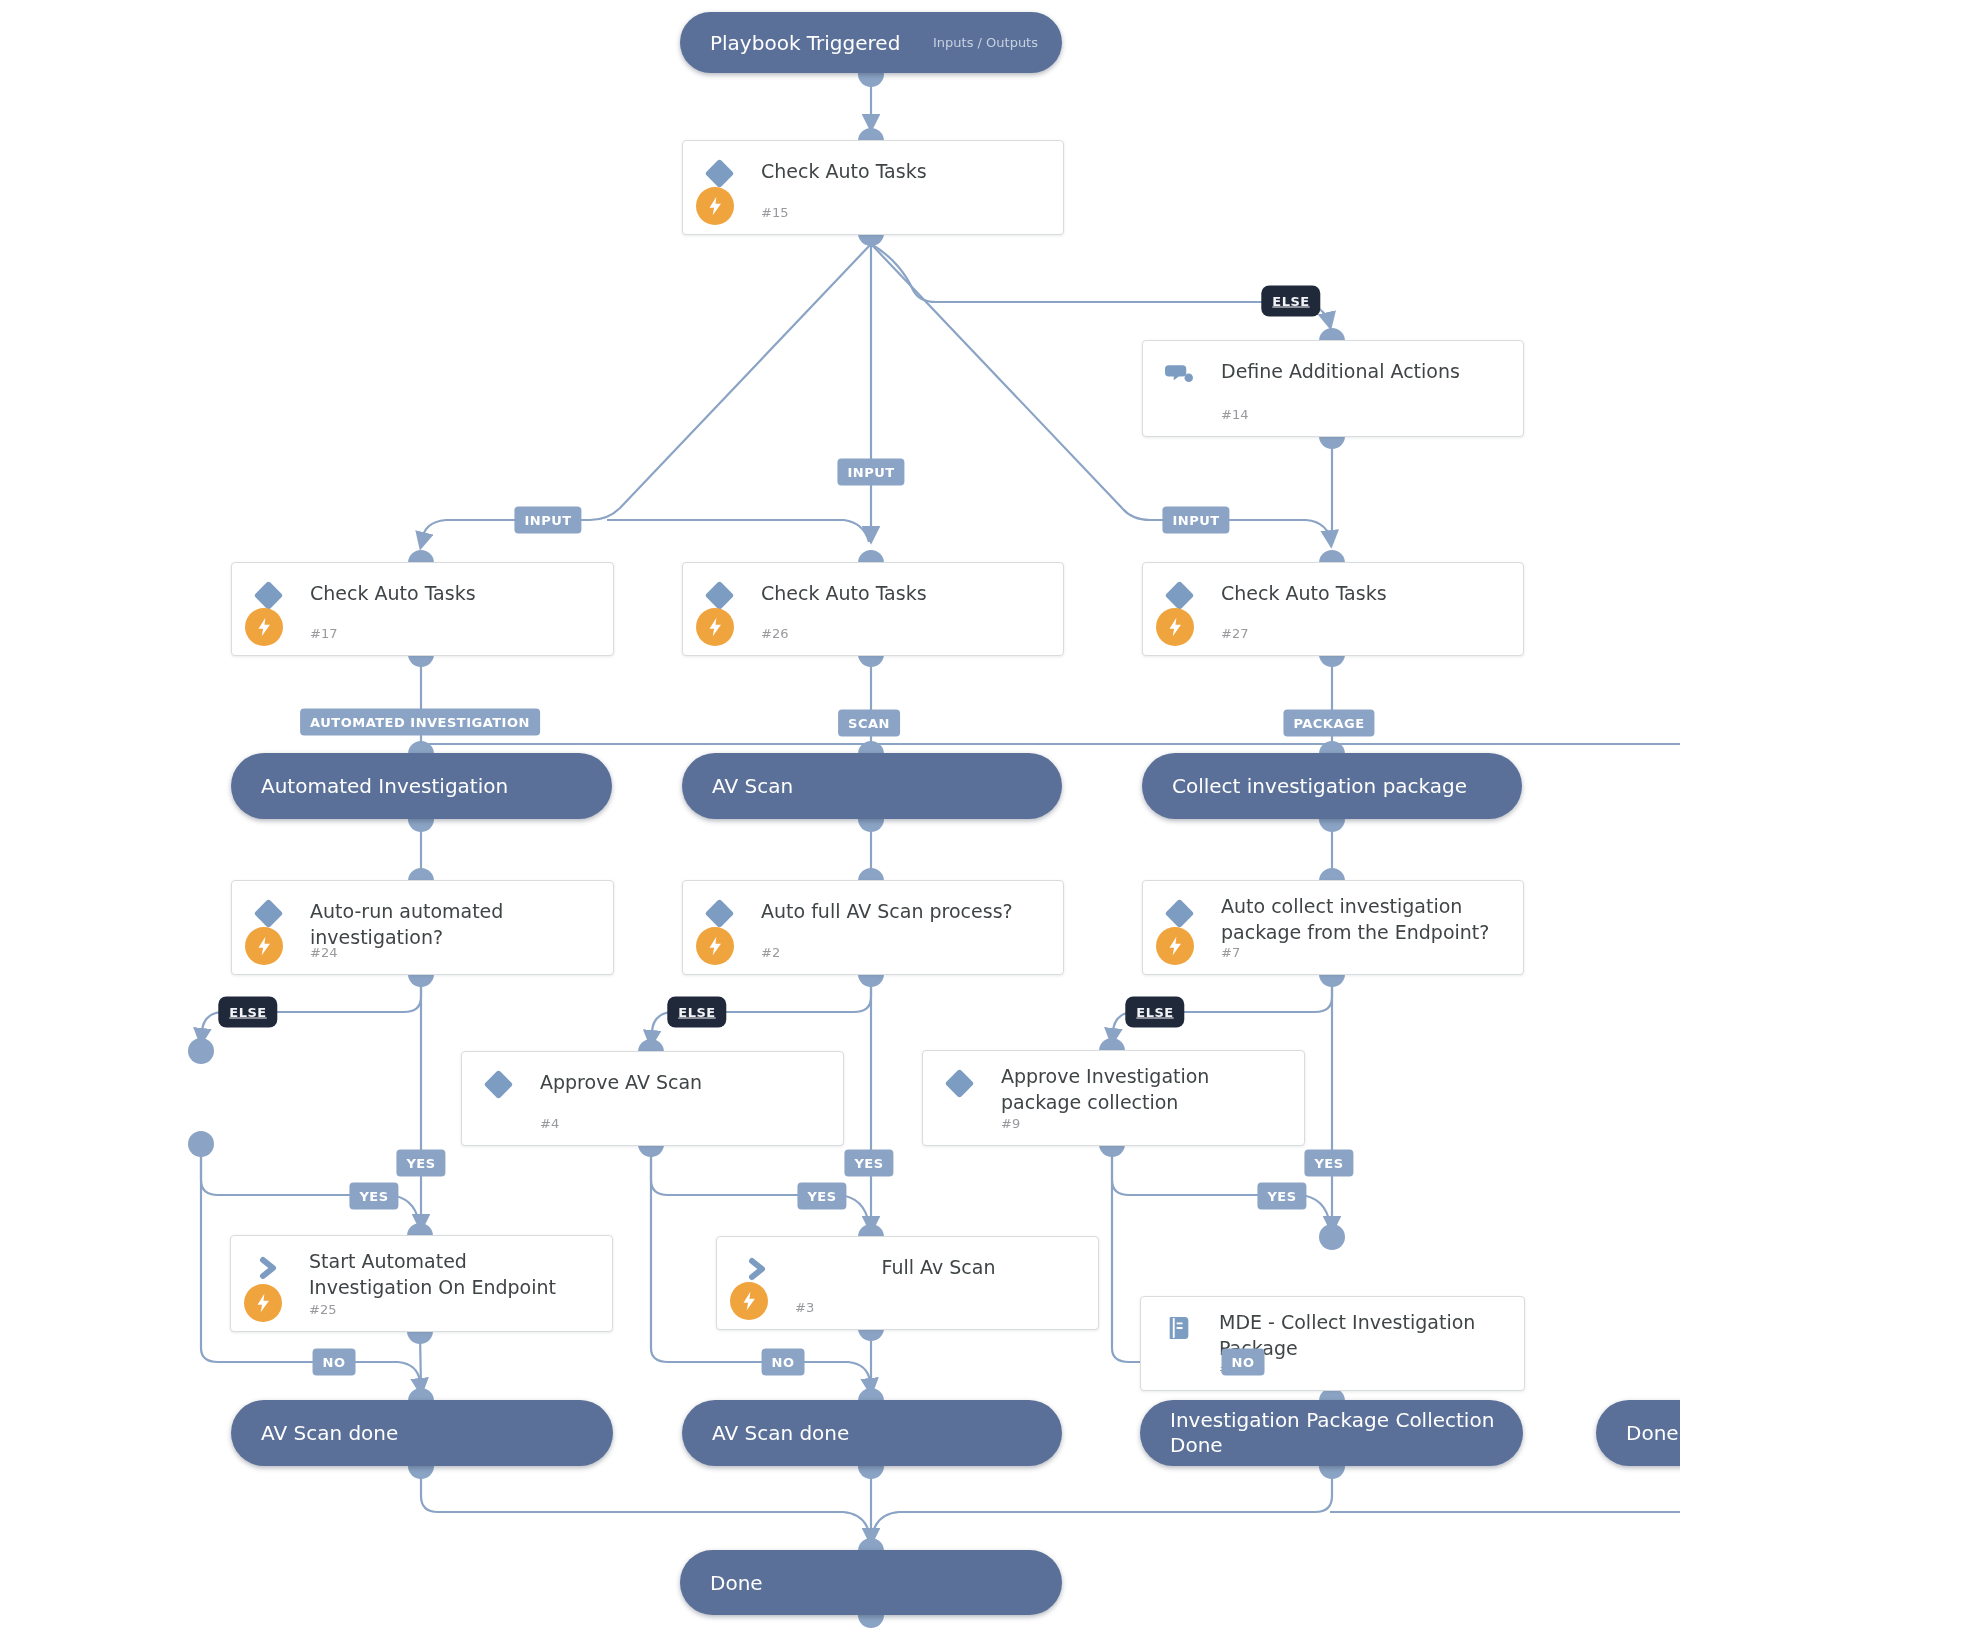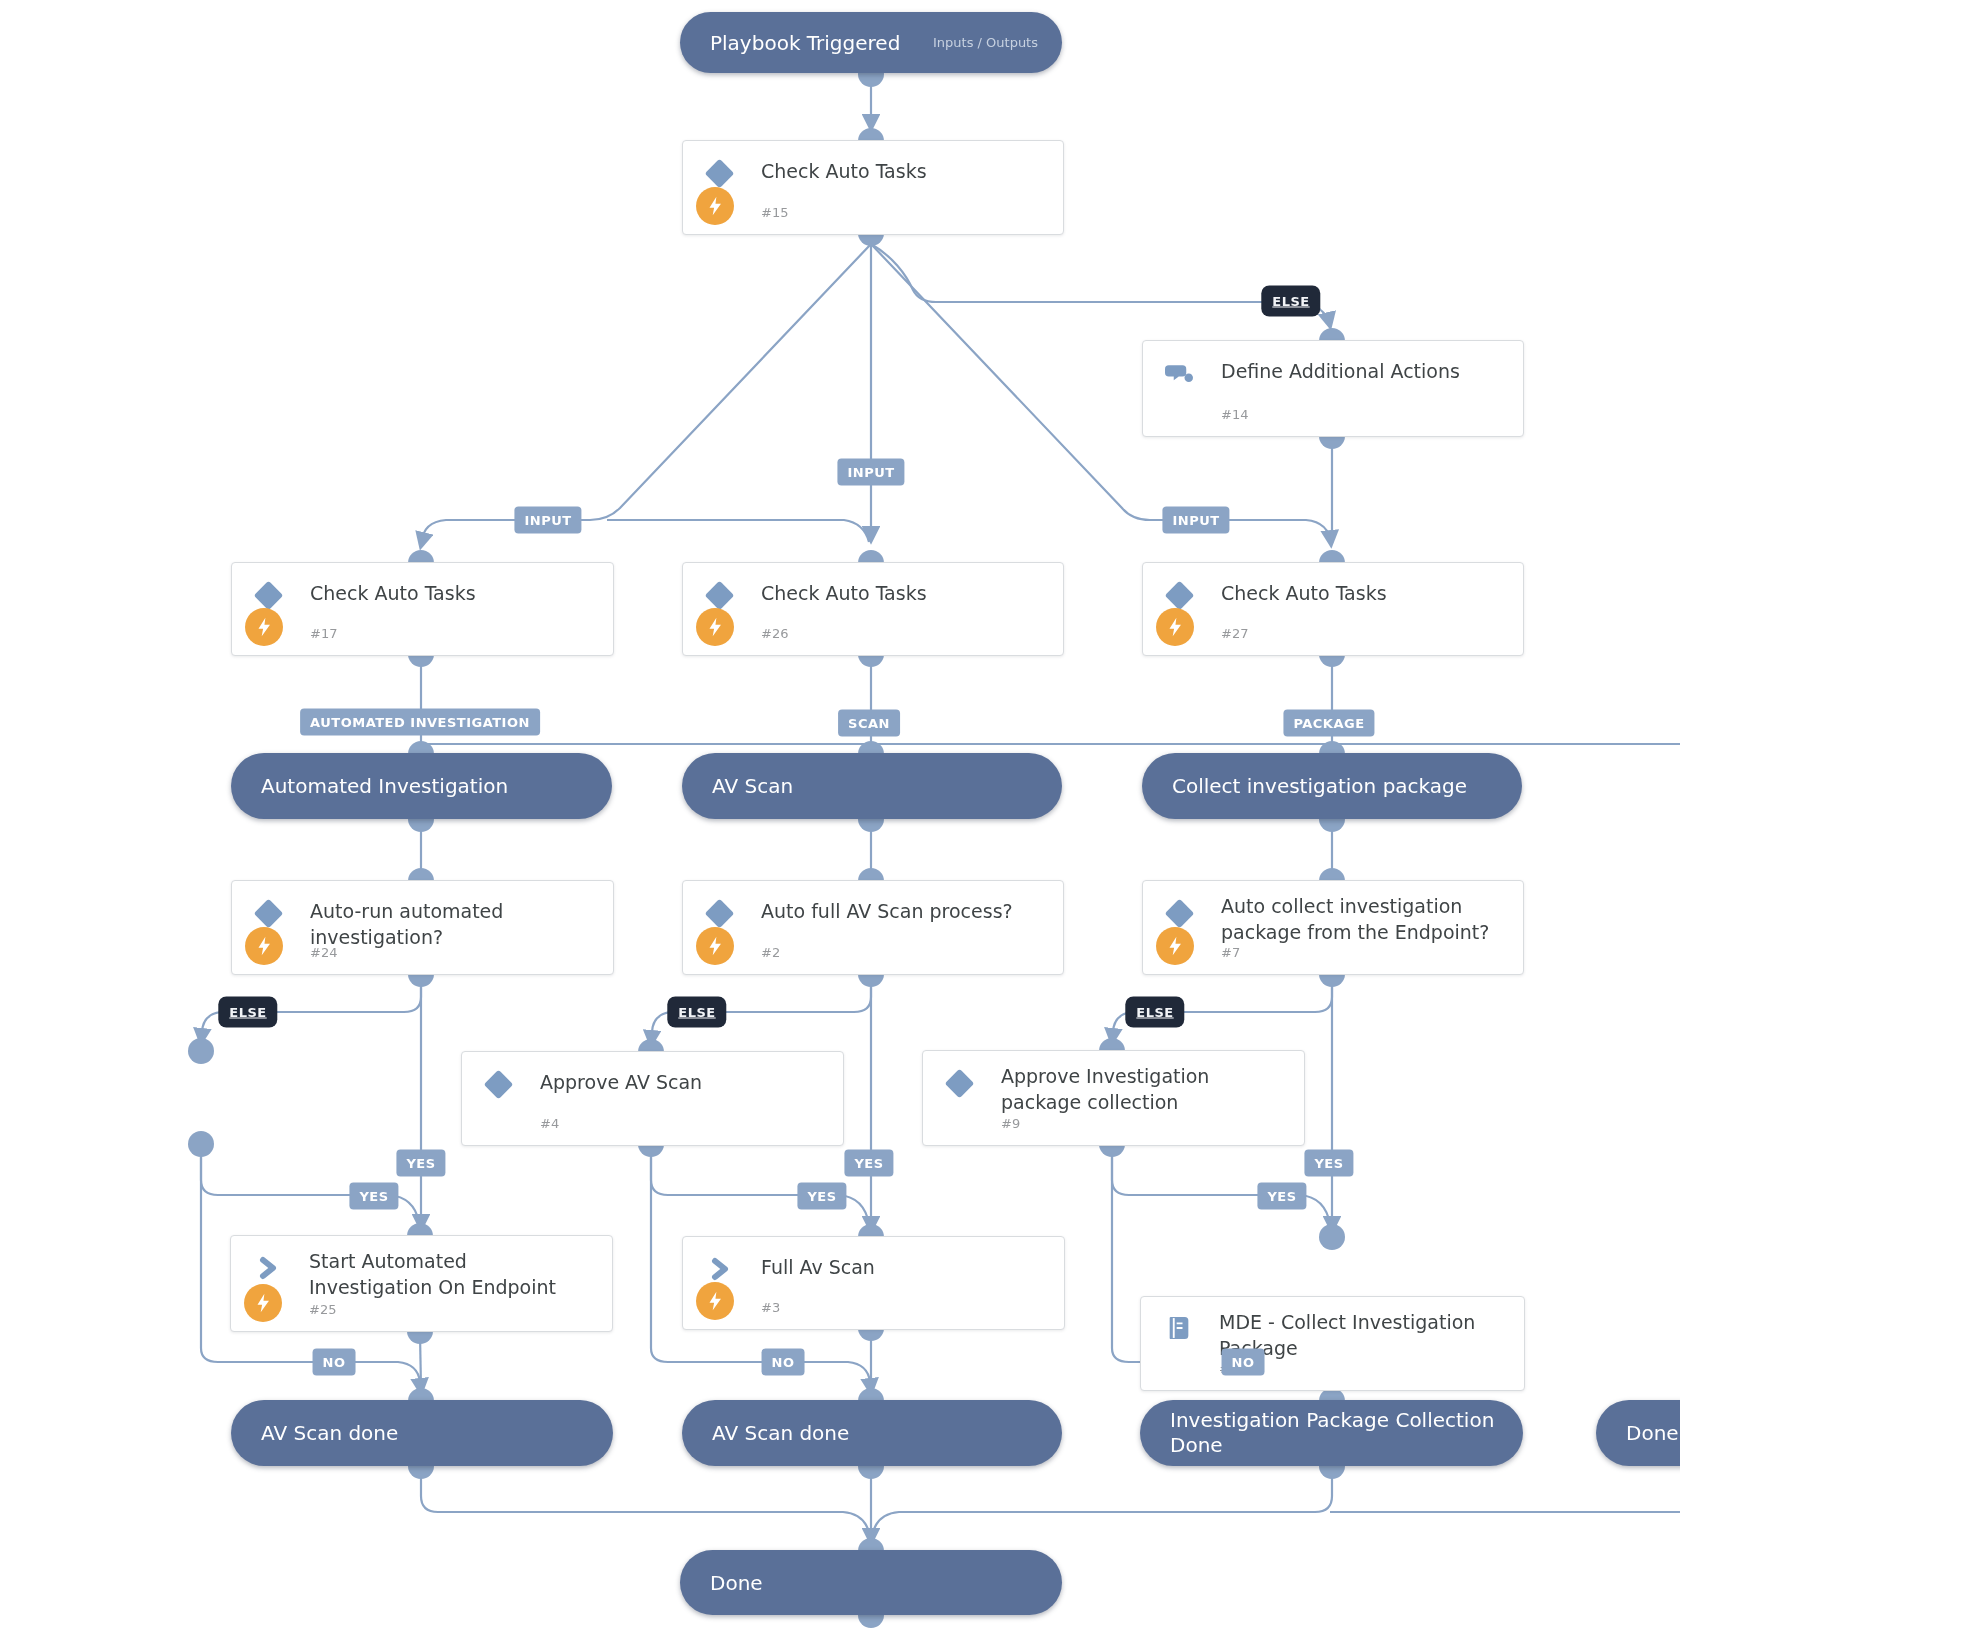--- a/index.html
+++ b/index.html
@@ -243,21 +243,21 @@
         </svg></span>
     <span class="title" style="top:12px;">Start Automated Investigation On Endpoint</span>
     <span class="ic-bolt">
         <svg width="22" height="22" viewBox="0 0 24 24">
           <path d="M13.5 2 L6 14 H11 L9.5 22 L18.5 9.5 H12.5 Z" fill="#ffffff"></path>
         </svg>
       </span>
     <span class="num">#25</span>
   </div>
 
-  <div class="card" style="left:682px;top:1236px;width:381px;height:92px;">
+  <div class="card" style="left:716px;top:1236px;width:381px;height:92px;text-align:center;">
     <span class="ic-plain" style="left:26px;top:20px;"><svg width="24" height="24" viewBox="0 0 24 24">
           <path d="M6 4 L16 12 L6 20" stroke="#7d9cc2" stroke-width="6" fill="none" stroke-linecap="round" stroke-linejoin="round"></path>
         </svg></span>
     <span class="title">Full Av Scan</span>
     <span class="ic-bolt">
         <svg width="22" height="22" viewBox="0 0 24 24">
           <path d="M13.5 2 L6 14 H11 L9.5 22 L18.5 9.5 H12.5 Z" fill="#ffffff"></path>
         </svg>
       </span>
     <span class="num">#3</span>

